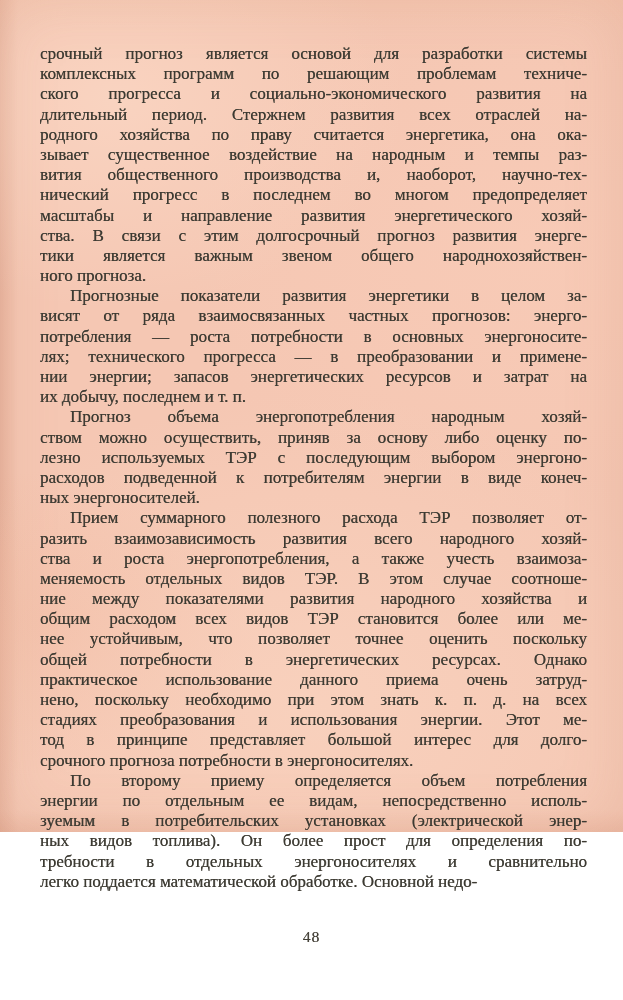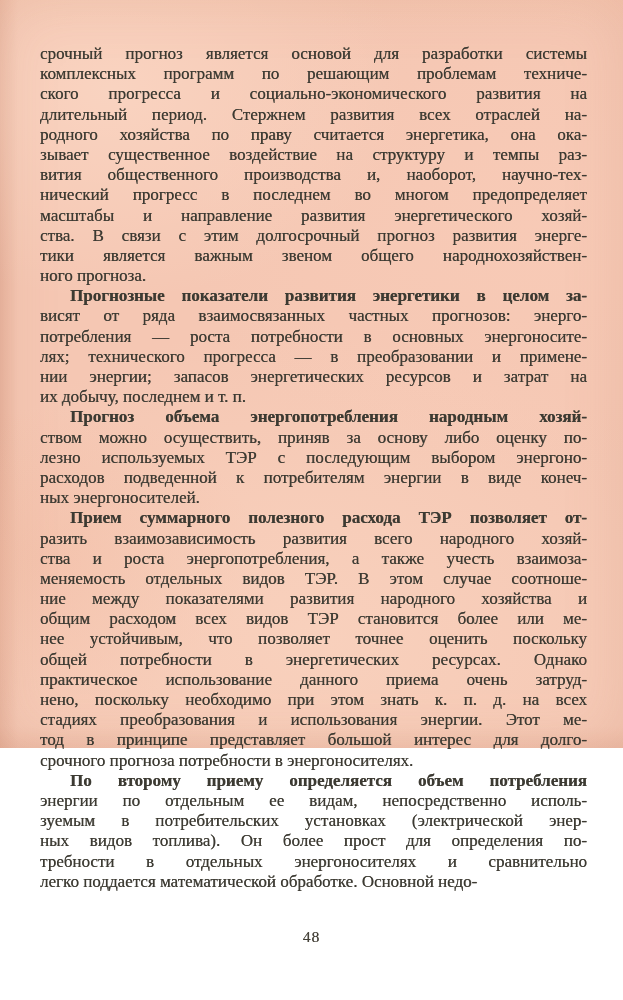--- a/index.html
+++ b/index.html
@@ -8,21 +8,21 @@
   }
   body {
     width: 623px;
     height: 1000px;
     overflow: hidden;
     font-family: "Liberation Serif", "DejaVu Serif", serif;
   }
   .page {
     position: relative;
     width: 623px;
-    height: 748px;
+    height: 832px;
     background-color: #f5c7b3;
     background-image:
       radial-gradient(ellipse 420px 300px at 18% 12%, rgba(255,226,208,0.45), rgba(255,226,208,0) 70%),
       radial-gradient(ellipse 500px 380px at 85% 30%, rgba(250,205,185,0.5), rgba(250,205,185,0) 70%),
       radial-gradient(ellipse 560px 420px at 50% 85%, rgba(251,216,196,0.55), rgba(251,216,196,0) 75%),
       radial-gradient(ellipse 300px 220px at 8% 75%, rgba(238,178,152,0.4), rgba(238,178,152,0) 70%),
       linear-gradient(90deg, rgba(205,140,115,0.30) 0, rgba(205,140,115,0.0) 18px),
       linear-gradient(0deg, rgba(215,150,125,0.25) 0, rgba(215,150,125,0.0) 22px),
       linear-gradient(180deg, rgba(248,200,175,0.35) 0, rgba(248,200,175,0.0) 30px);
     box-shadow: inset 0 0 60px rgba(190,120,95,0.18);
@@ -42,21 +42,20 @@
     padding: 0;
   }
   .text-line {
     text-align: justify;
     text-align-last: justify;
     white-space: normal;
     height: 20.2px;
   }
   .text-line.first-indent {
     text-indent: 30px;
-    font-weight: bold;
   }
   .text-line.last-line {
     text-align-last: left;
   }
   .footer {
     position: absolute;
     left: 0;
     width: 623px;
     top: 928px;
     text-align: center;
@@ -70,21 +69,21 @@
 <body>
 
 <div class="page">
   <div class="text-block">
       <div class="paragraph">
         <div class="text-line">срочный прогноз является основой для разработки системы</div>
         <div class="text-line">комплексных программ по решающим проблемам техниче-</div>
         <div class="text-line">ского прогресса и социально-экономического развития на</div>
         <div class="text-line">длительный период. Стержнем развития всех отраслей на-</div>
         <div class="text-line">родного хозяйства по праву считается энергетика, она ока-</div>
-        <div class="text-line">зывает существенное воздействие на структуру и темпы раз-</div>
+        <div class="text-line">зывает существенное воздействие на народным и темпы раз-</div>
         <div class="text-line">вития общественного производства и, наоборот, научно-тех-</div>
         <div class="text-line">нический прогресс в последнем во многом предопределяет</div>
         <div class="text-line">масштабы и направление развития энергетического хозяй-</div>
         <div class="text-line">ства. В связи с этим долгосрочный прогноз развития энерге-</div>
         <div class="text-line">тики является важным звеном общего народнохозяйствен-</div>
         <div class="text-line last-line">ного прогноза.</div>
       </div>
       <div class="paragraph">
         <div class="text-line first-indent">Прогнозные показатели развития энергетики в целом за-</div>
         <div class="text-line">висят от ряда взаимосвязанных частных прогнозов: энерго-</div>

